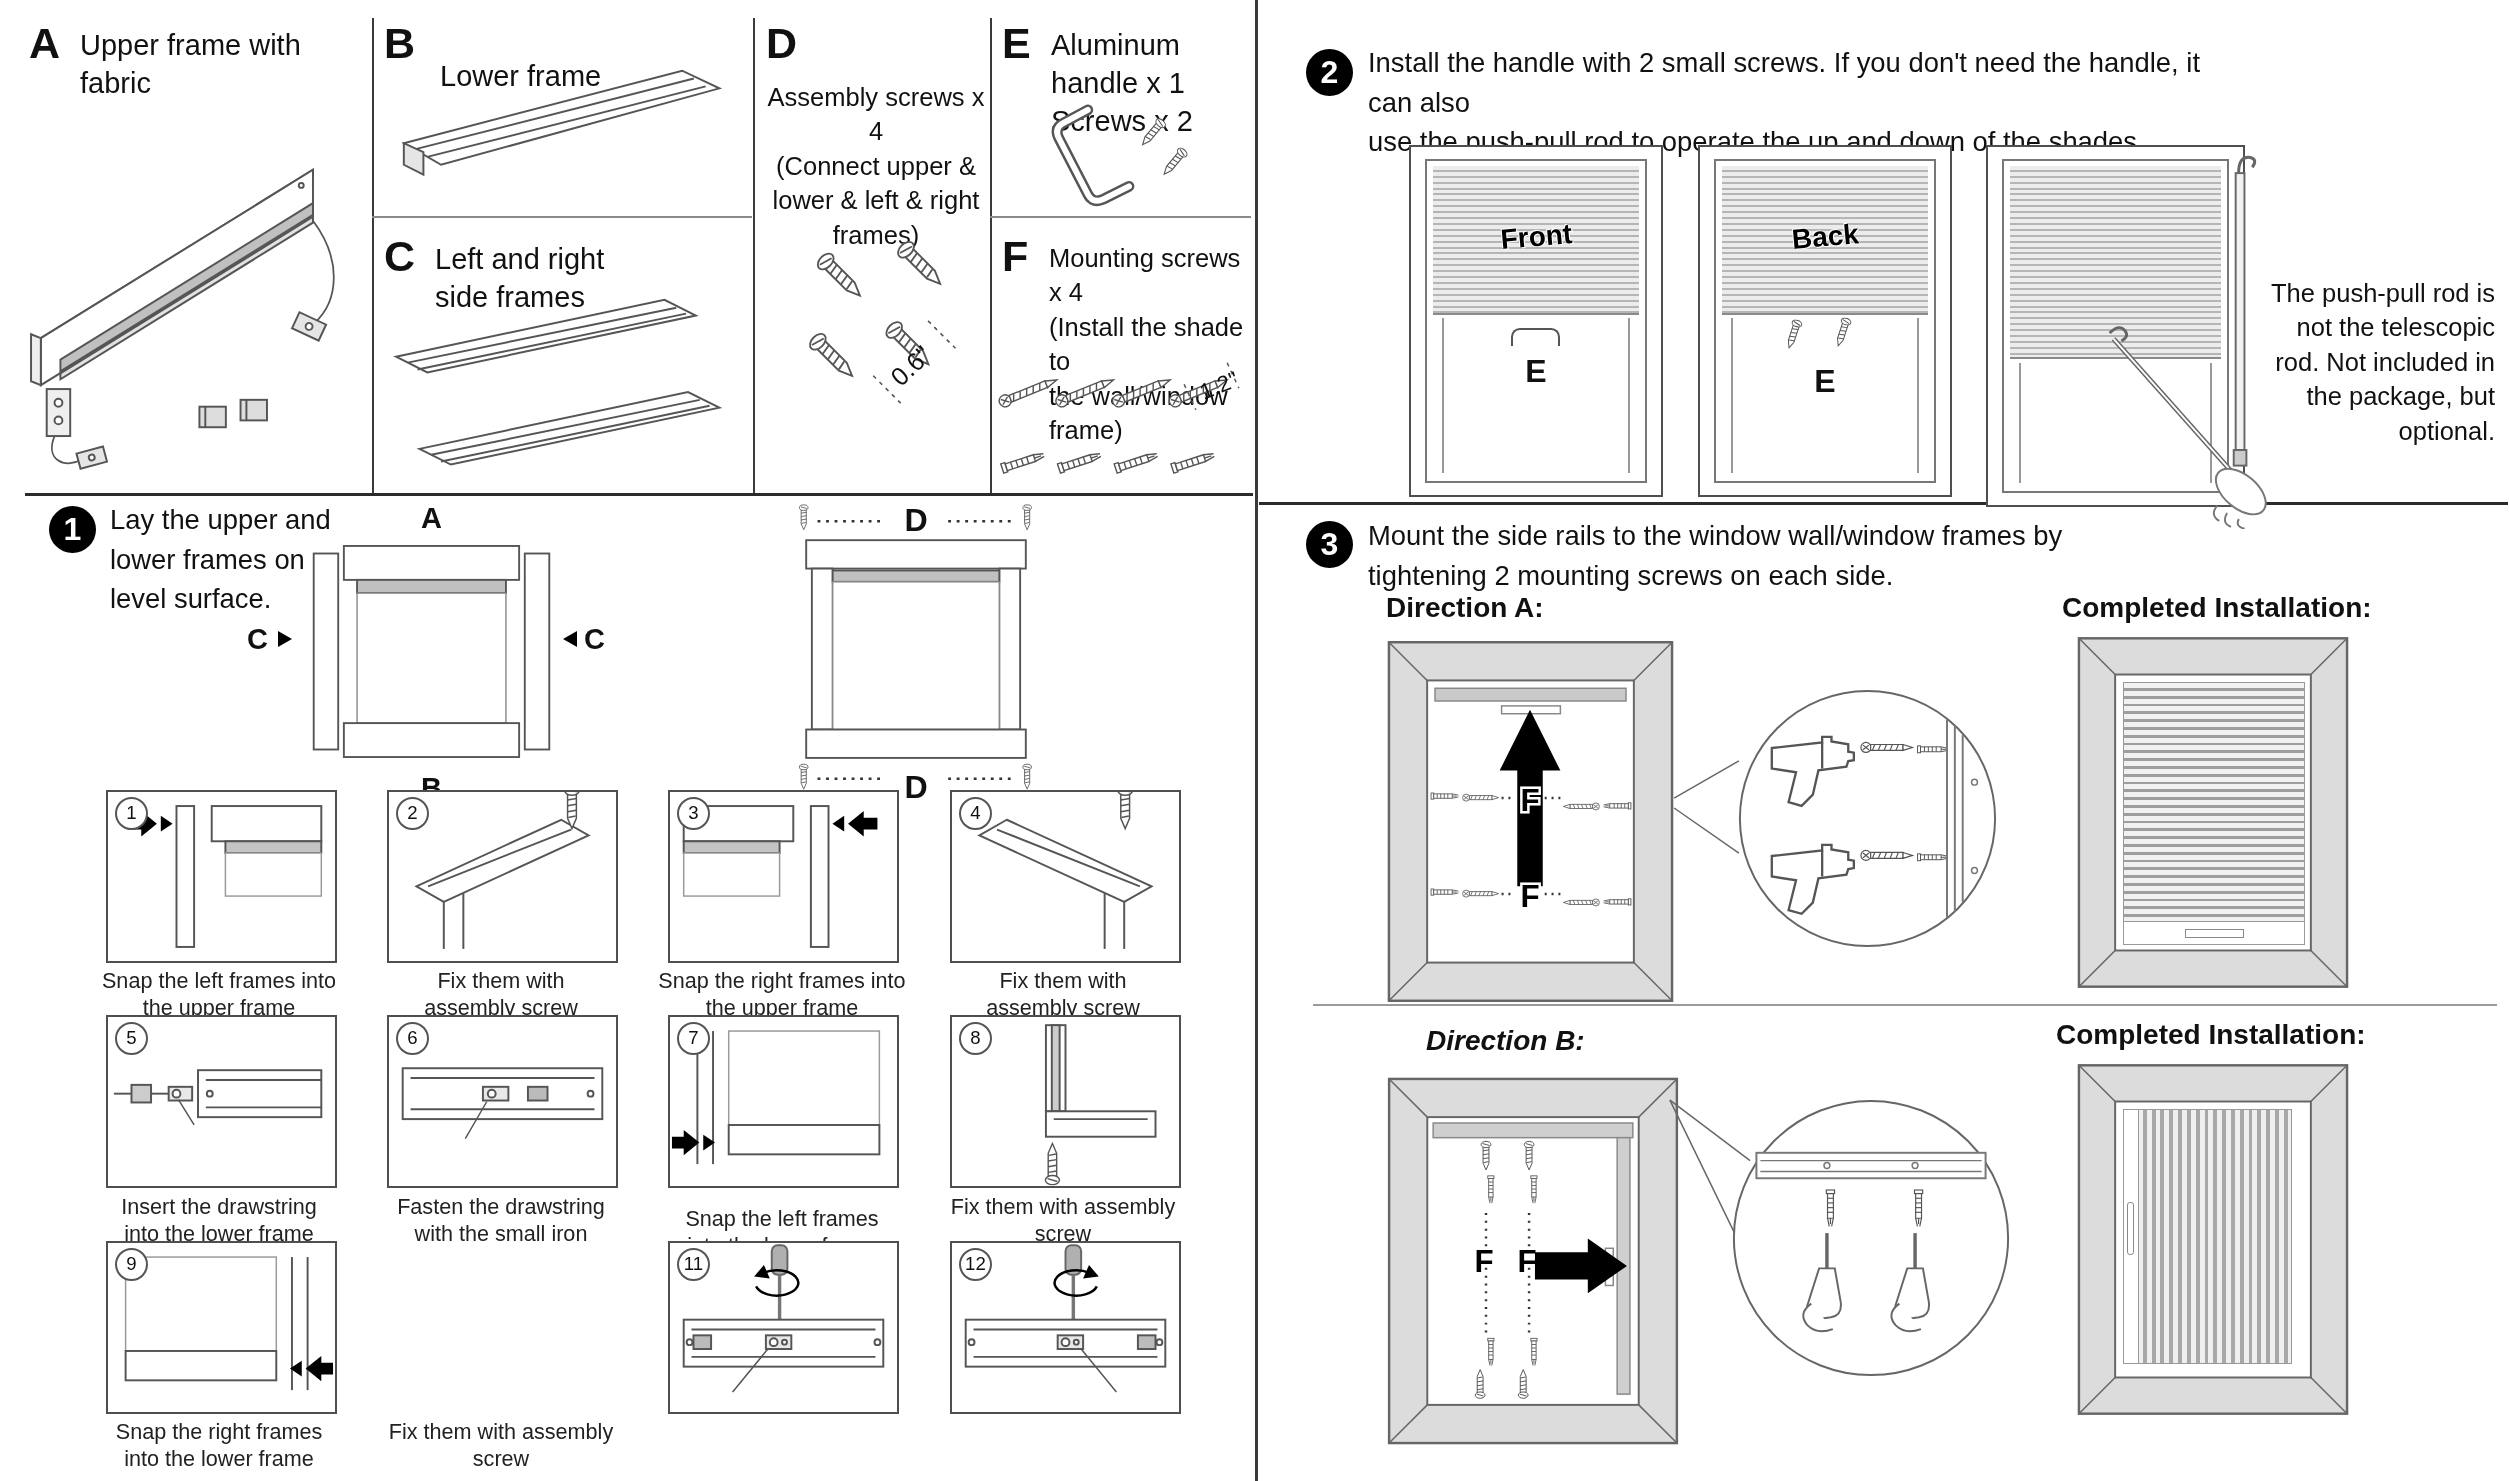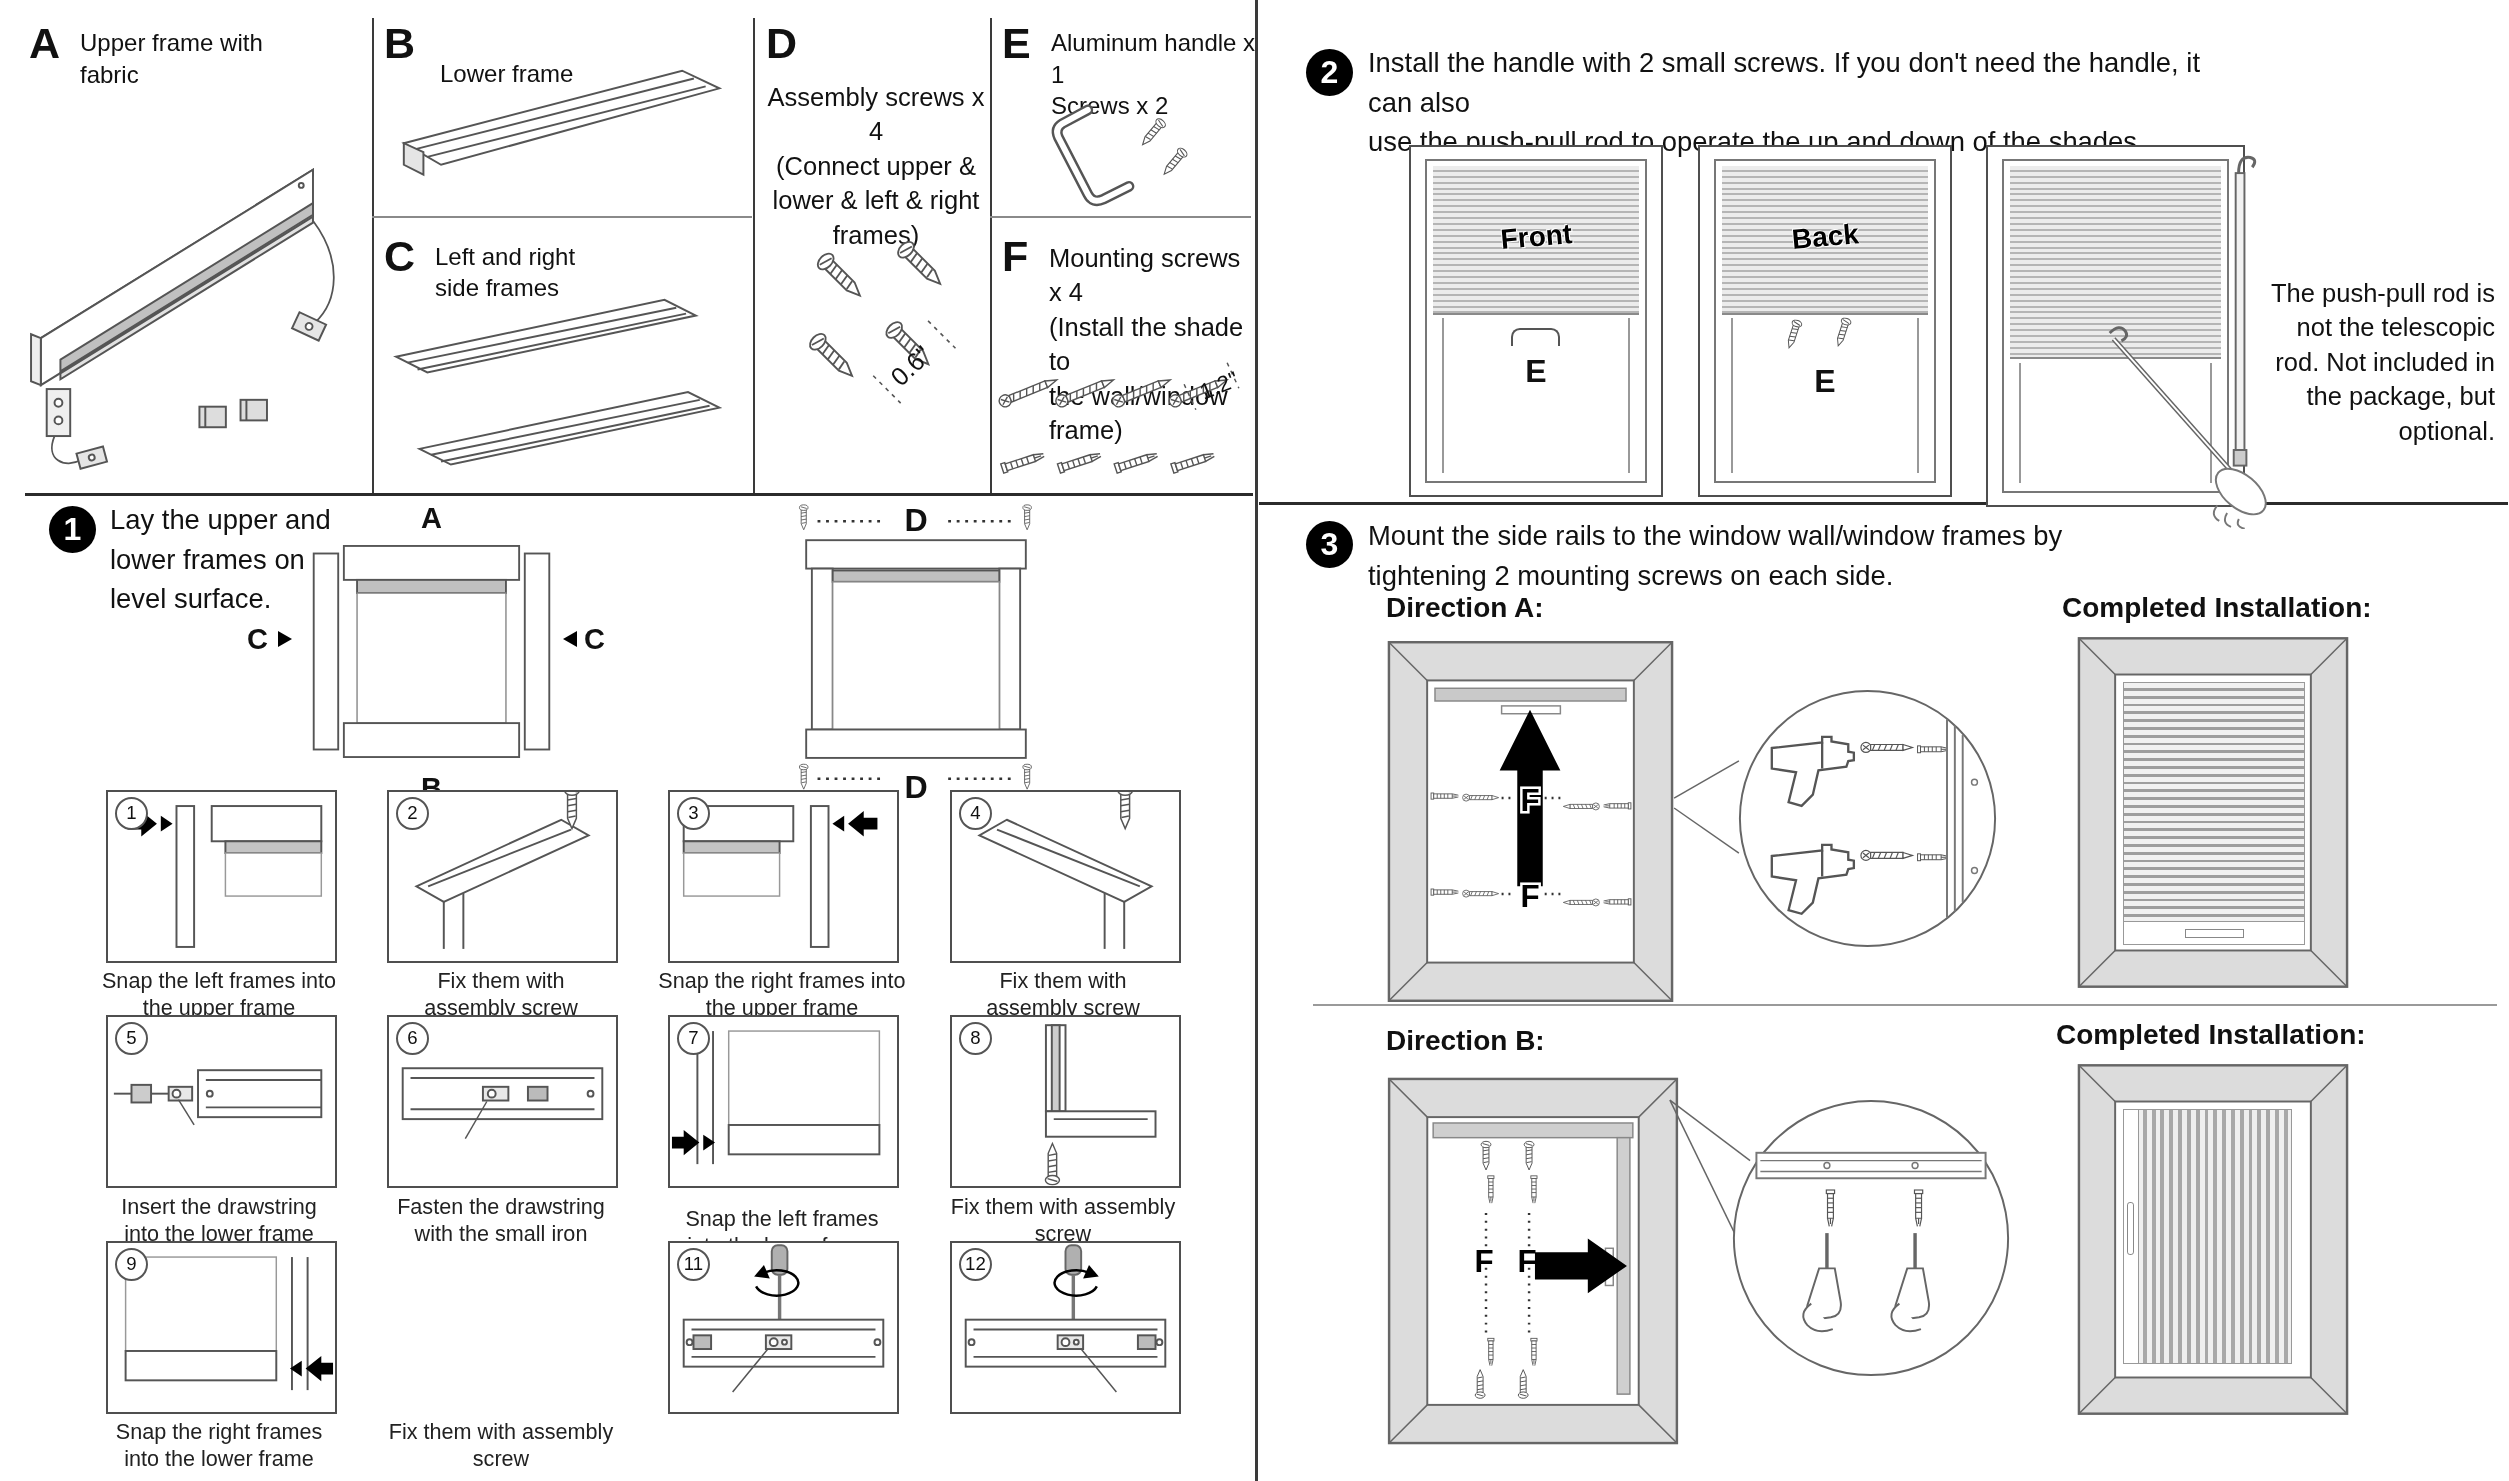--- a/index.html
+++ b/index.html
@@ -5,21 +5,21 @@
   html,body{margin:0;padding:0;background:#ffffff;}
   .page{position:relative;width:2509px;height:1481px;background:#fff;overflow:hidden;
         font-family:"Liberation Sans",sans-serif;color:#111;}
   .abs{position:absolute;}
   .pre{white-space:pre-line;}
   .vline{position:absolute;width:2px;background:#3a3a3a;}
   .vline-thin{position:absolute;width:2px;background:#8a8a8a;}
   .hline{position:absolute;height:2.9px;background:#2b2b2b;}
   .hline-thin{position:absolute;height:2px;background:#9a9a9a;}
   .part-letter{font-size:43px;font-weight:bold;line-height:1;}
-  .part-title{font-size:24px;line-height:1.3;font-weight:500;}
+  .part-title{font-size:29px;line-height:1.3;font-weight:500;}
   .part-desc{font-size:25.5px;line-height:1.35;}
   .badge{width:47px;height:47px;border-radius:50%;background:#000;color:#fff;
          display:flex;align-items:center;justify-content:center;
          font-size:32px;font-weight:bold;}
   .step-text{font-size:27.4px;line-height:1.45;}
   .sbox{position:absolute;width:227px;height:169px;border:2px solid #4f4f4f;background:#fff;}
   .snum{position:absolute;top:4.9px;left:6.9px;width:29px;height:29px;border:2px solid #555;
         border-radius:50%;background:#fff;font-size:18.6px;display:flex;align-items:center;
         justify-content:center;z-index:3;}
   .caption{position:absolute;width:274px;font-size:21.6px;line-height:1.25;text-align:center;color:#222;}
@@ -549,21 +549,21 @@
       <line x1="277" y1="3" x2="240" y2="40" stroke="#666" stroke-width="1.5"></line>
       <line x1="3" y1="359" x2="40" y2="322" stroke="#666" stroke-width="1.5"></line>
       <line x1="277" y1="359" x2="240" y2="322" stroke="#666" stroke-width="1.5"></line>
     </svg>
     <div class="abs stripes-h" style="left:47px;top:47px;width:180px;height:239px;border:1px solid #999;"></div>
     <div class="abs" style="left:47px;top:286px;width:180px;height:21.6px;background:#fff;border:1px solid #999;">
       <div class="abs" style="left:61px;top:6.9px;width:57px;height:6.9px;border:1.5px solid #888;"></div>
     </div>
   </div>
 
-  <div class="abs dir-heading" style="left:1386px;top:1025px;">Direction B:</div>
+  <div class="abs dir-heading" style="left:1426px;top:1025px;font-style:italic;">Direction B:</div>
   <div class="abs dir-heading" style="left:2056px;top:1019px;">Completed Installation:</div>
 
   <svg class="abs" style="left:1386px;top:1076px;" width="294" height="370" viewBox="0 0 300 378">
     <rect x="3" y="3" width="294" height="372" fill="#dcdcdc" stroke="#666" stroke-width="2.5"></rect>
     <rect x="42" y="42" width="216" height="294" fill="#ffffff" stroke="#666" stroke-width="2"></rect>
     <line x1="3" y1="3" x2="42" y2="42" stroke="#666" stroke-width="1.5"></line>
     <line x1="297" y1="3" x2="258" y2="42" stroke="#666" stroke-width="1.5"></line>
     <line x1="3" y1="375" x2="42" y2="336" stroke="#666" stroke-width="1.5"></line>
     <line x1="297" y1="375" x2="258" y2="336" stroke="#666" stroke-width="1.5"></line>
     <rect x="48" y="48" width="204" height="15" fill="#cfcfcf" stroke="#888" stroke-width="1.5"></rect>

